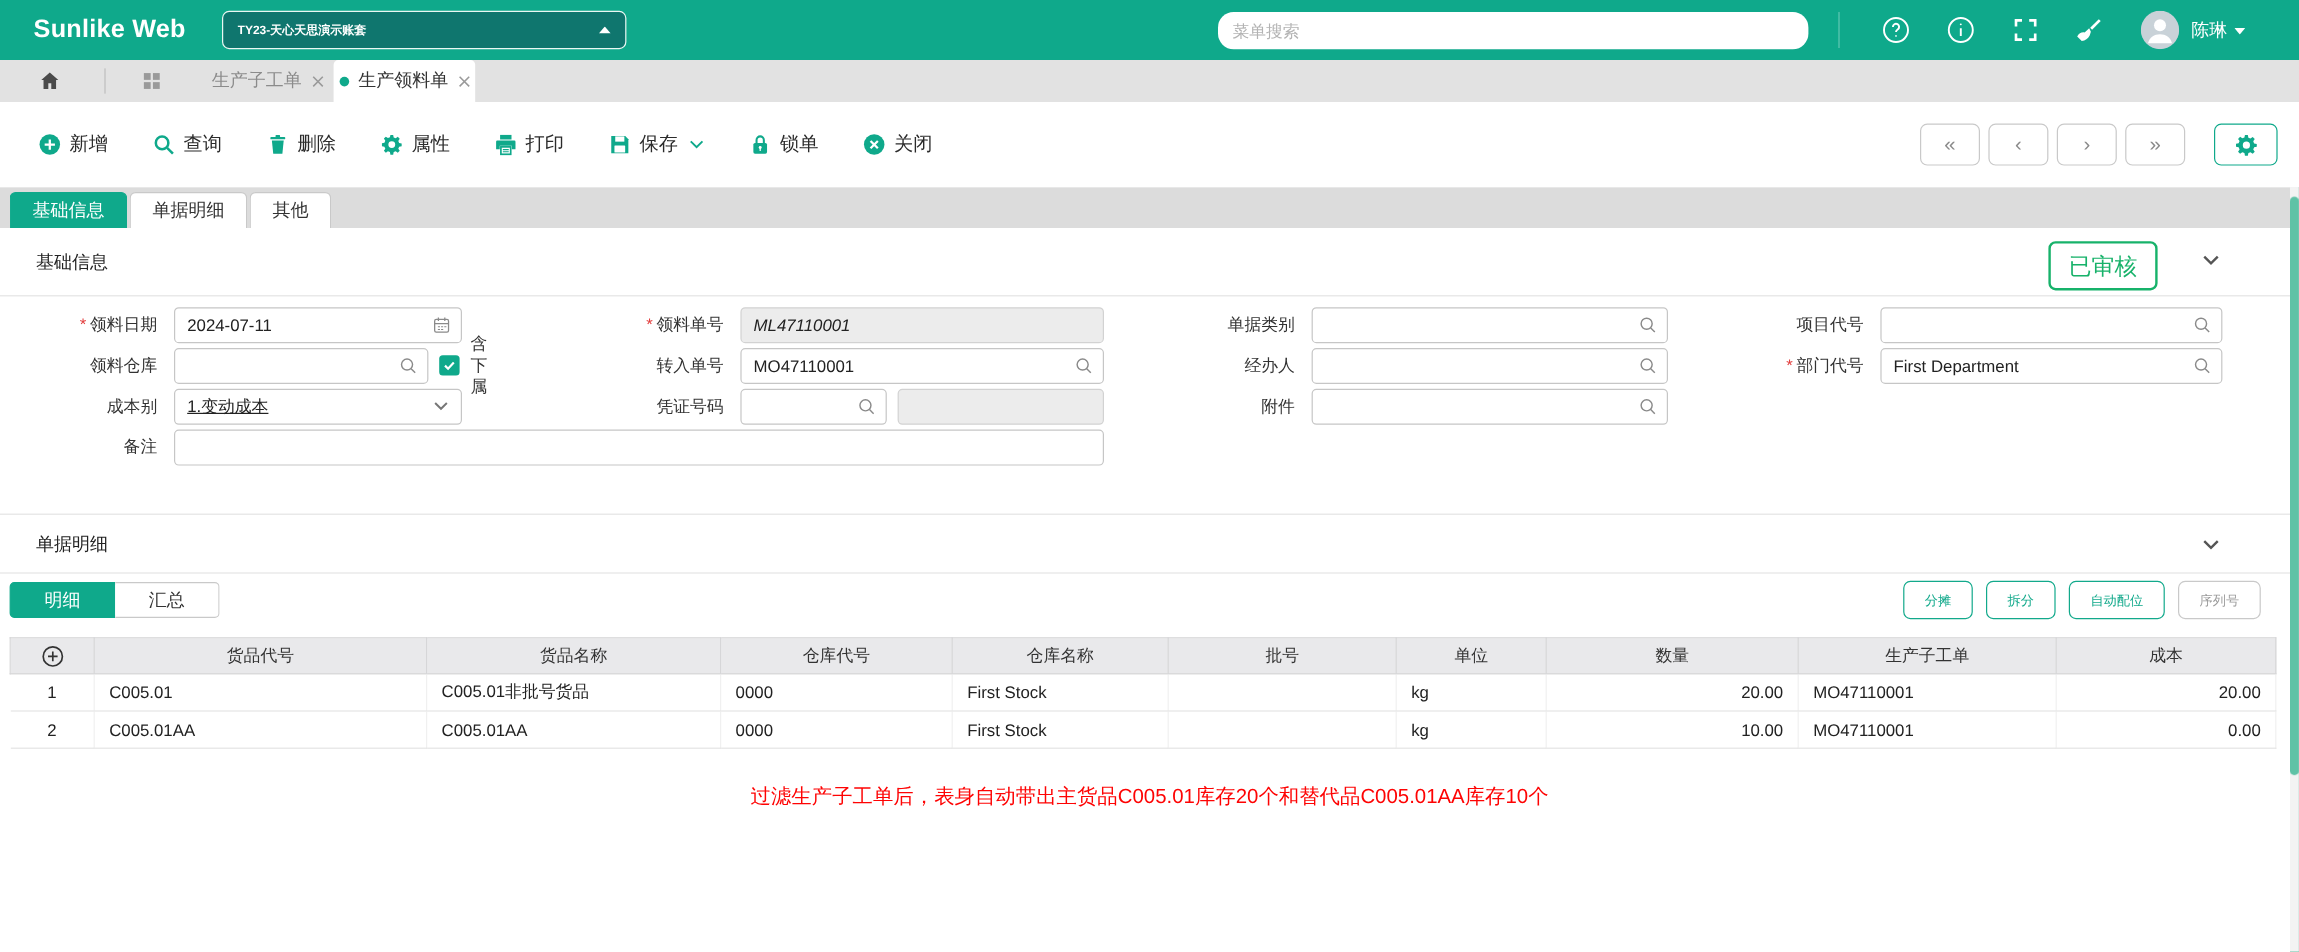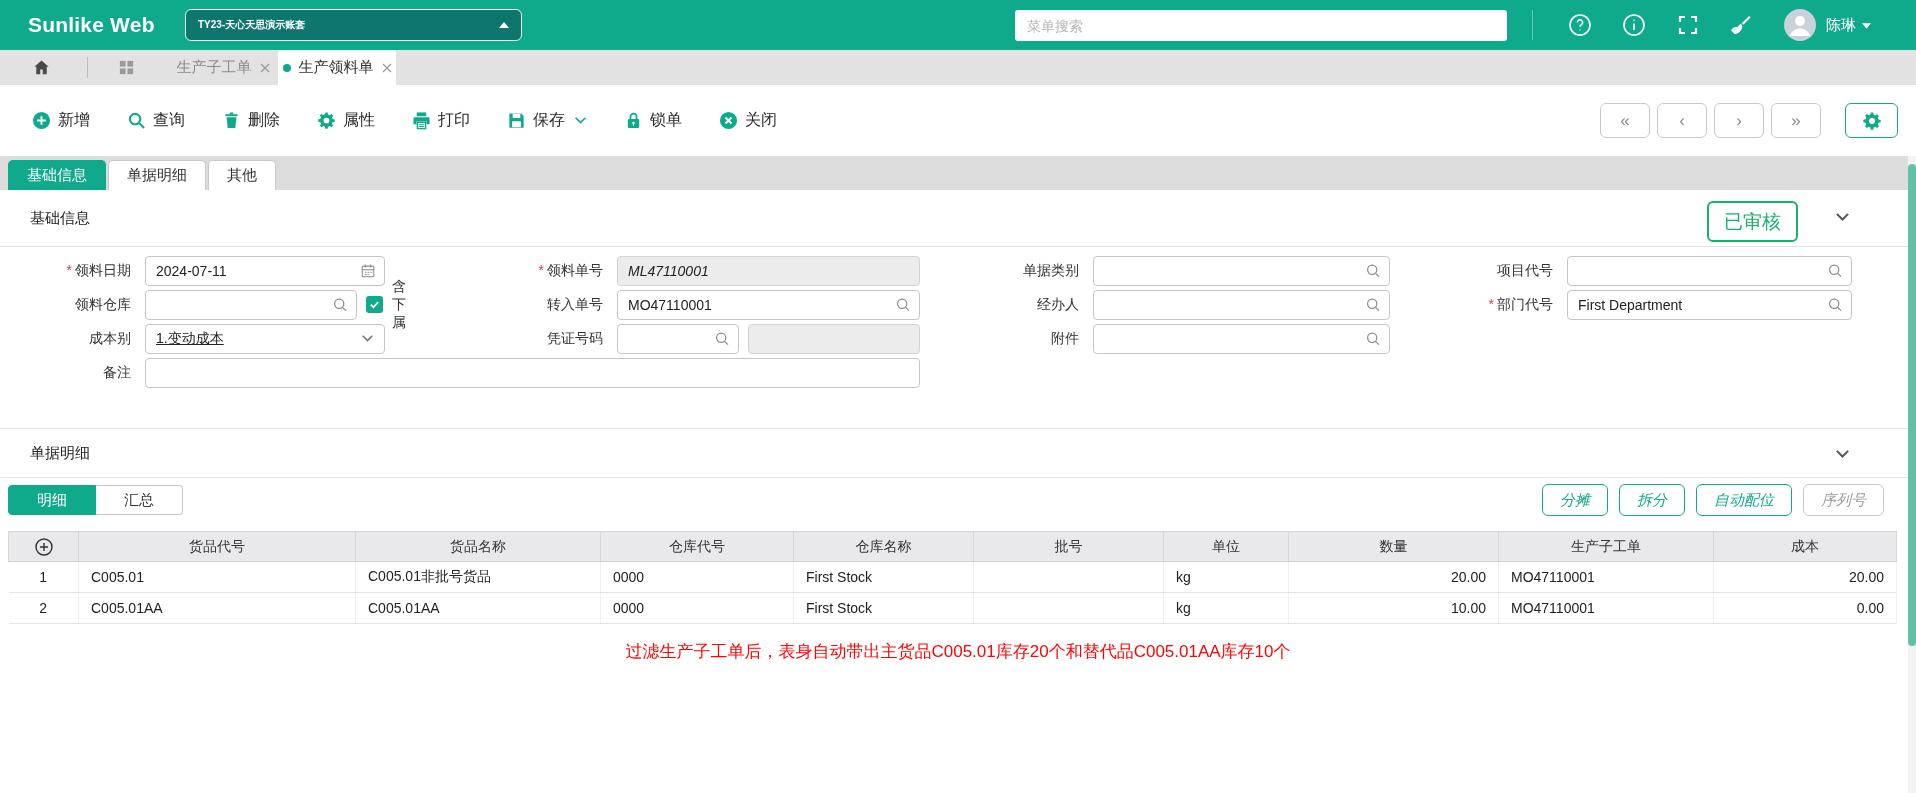--- a/index.html
+++ b/index.html
@@ -8,21 +8,21 @@
   svg { display:block; }
 
   
   .topbar { position:relative; height:50px; background:#0fa98b; }
   .logo { position:absolute; left:28px; top:13px; font-size:21px; font-weight:bold; color:#fff; letter-spacing:.2px; }
   .account { position:absolute; left:185px; top:9px; width:337px; height:32px; background:#0f766e;
              border:1px solid #eaf7f3; border-radius:6px; color:#fff; font-weight:bold; font-size:10px;
              display:flex; align-items:center; padding:0 12px; cursor:pointer; }
   .account .lbl { flex:1; white-space:nowrap; overflow:hidden; }
   .menu-search { position:absolute; left:1015px; top:10px; width:492px; height:31px; border:none;
-                 border-radius:3px; padding:0 12px; font-size:14px; color:#333; outline:none; }
+                 border-radius:13px; padding:0 12px; font-size:14px; color:#333; outline:none; }
   .menu-search::placeholder { color:#b3b3b3; }
   .top-divider { position:absolute; left:1532px; top:10px; width:1px; height:30px; background:rgba(255,255,255,.35); }
   .top-icon { position:absolute; top:13px; width:24px; height:24px; color:#fff; cursor:pointer; }
   .avatar { position:absolute; left:1784px; top:9px; width:32px; height:32px; border-radius:50%; cursor:pointer; }
   .user { position:absolute; left:1826px; top:16px; color:#fff; font-size:15px; display:flex; align-items:center; gap:6px; cursor:pointer; }
 
   
   .wintabs { position:relative; height:35px; background:#e2e2e2; }
   .home-btn { position:absolute; left:32px; top:8px; width:19px; height:19px; color:#4a4a4a; cursor:pointer; }
   .wt-div { position:absolute; left:87px; top:7px; width:1px; height:21px; background:#bdbdbd; }
@@ -95,32 +95,32 @@
   
   .dtl-bar { position:relative; margin-top:6px; height:32px; display:flex; align-items:center; padding-left:8px; }
   .seg { display:flex; }
   .seg-item { height:30px; min-width:58px; padding:0 28px; display:flex; align-items:center; justify-content:center;
               font-size:15px; background:#fff; border:1px solid #c9c9c9; color:#333; cursor:pointer; }
   .seg-item.first { border-radius:4px 0 0 4px; }
   .seg-item.last { border-radius:0 4px 4px 0; border-left:none; }
   .seg-item.active { background:#0fa98b; border-color:#0fa98b; color:#fff; }
   .dtl-actions { position:absolute; right:32px; top:0; display:flex; gap:11px; }
   .act-btn { height:32px; padding:0 17px; border:1px solid #12a98b; color:#12a98b; border-radius:6px;
-             background:#fff; font-size:15px; display:flex; align-items:center; cursor:pointer;font-style:italic; }
+             background:#fff; font-size:11px; display:flex; align-items:center; cursor:pointer; }
   .act-btn.disabled { border-color:#c9c9c9; color:#9b9b9b; cursor:default; }
 
   table.grid { margin:15px 20px 0 8px; border-collapse:collapse; table-layout:fixed; width:1888px; }
   table.grid th { height:30px; background:#e9e9eb; border:1px solid #d6d6d8; font-weight:normal;
                   font-size:14px; color:#333; text-align:center; padding:0 10px; }
   table.grid td { height:31px; border-bottom:1px solid #e4e4e4; border-right:1px solid #f0f0f0;
                   font-size:14px; color:#222; padding:0 12px; background:#fff; }
   td.c { text-align:center; } td.r { text-align:right; } td.l { text-align:left; }
   th.iconcol svg { width:20px; height:20px; margin:0 auto; cursor:pointer; }
 
-  .note { margin-top:16px; text-align:center; color:#fe0303; font-size:17px; }
+  .note { margin-top:28px; text-align:center; color:#fe0303; font-size:17px; }
 
   
   .vscroll { position:fixed; right:0; top:156px; width:8px; height:637px; background:#f3f3f3; }
   .vthumb { position:absolute; left:0; top:8px; width:8px; height:482px; background:#5fc2a6; border-radius:4px; cursor:pointer; }
 </style>
 </head>
 <body>
 
 <div class="topbar">
   <div class="logo">Sunlike Web</div>

